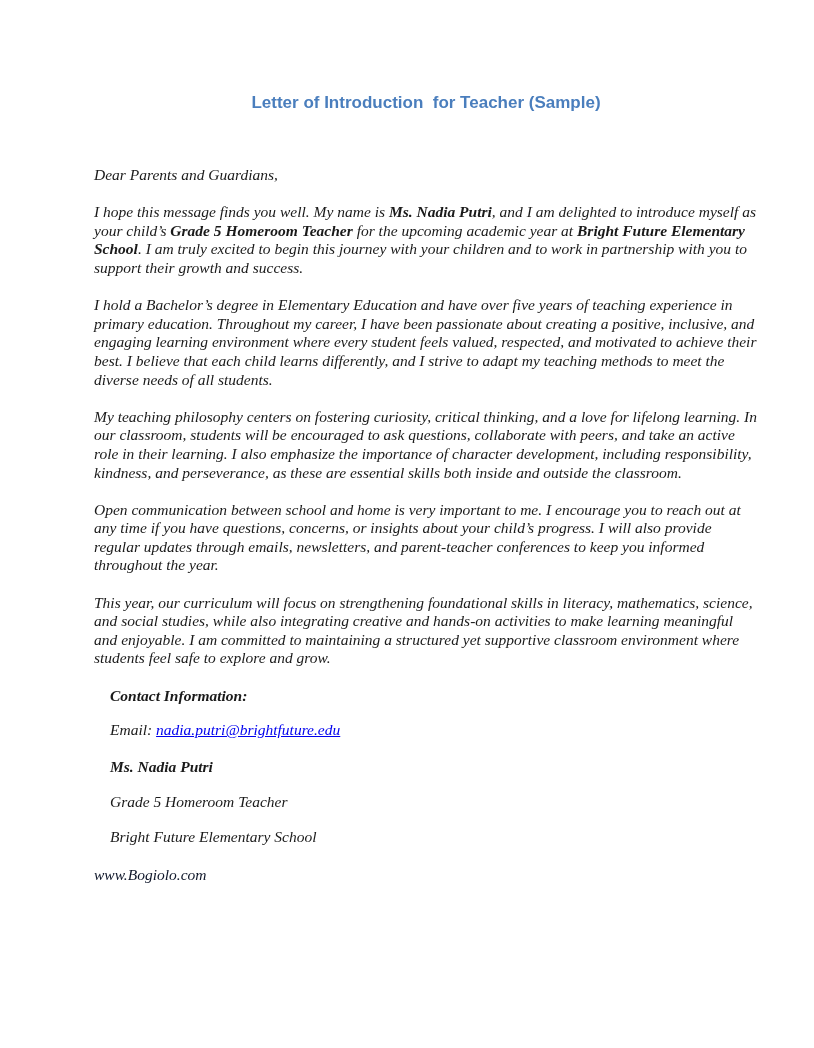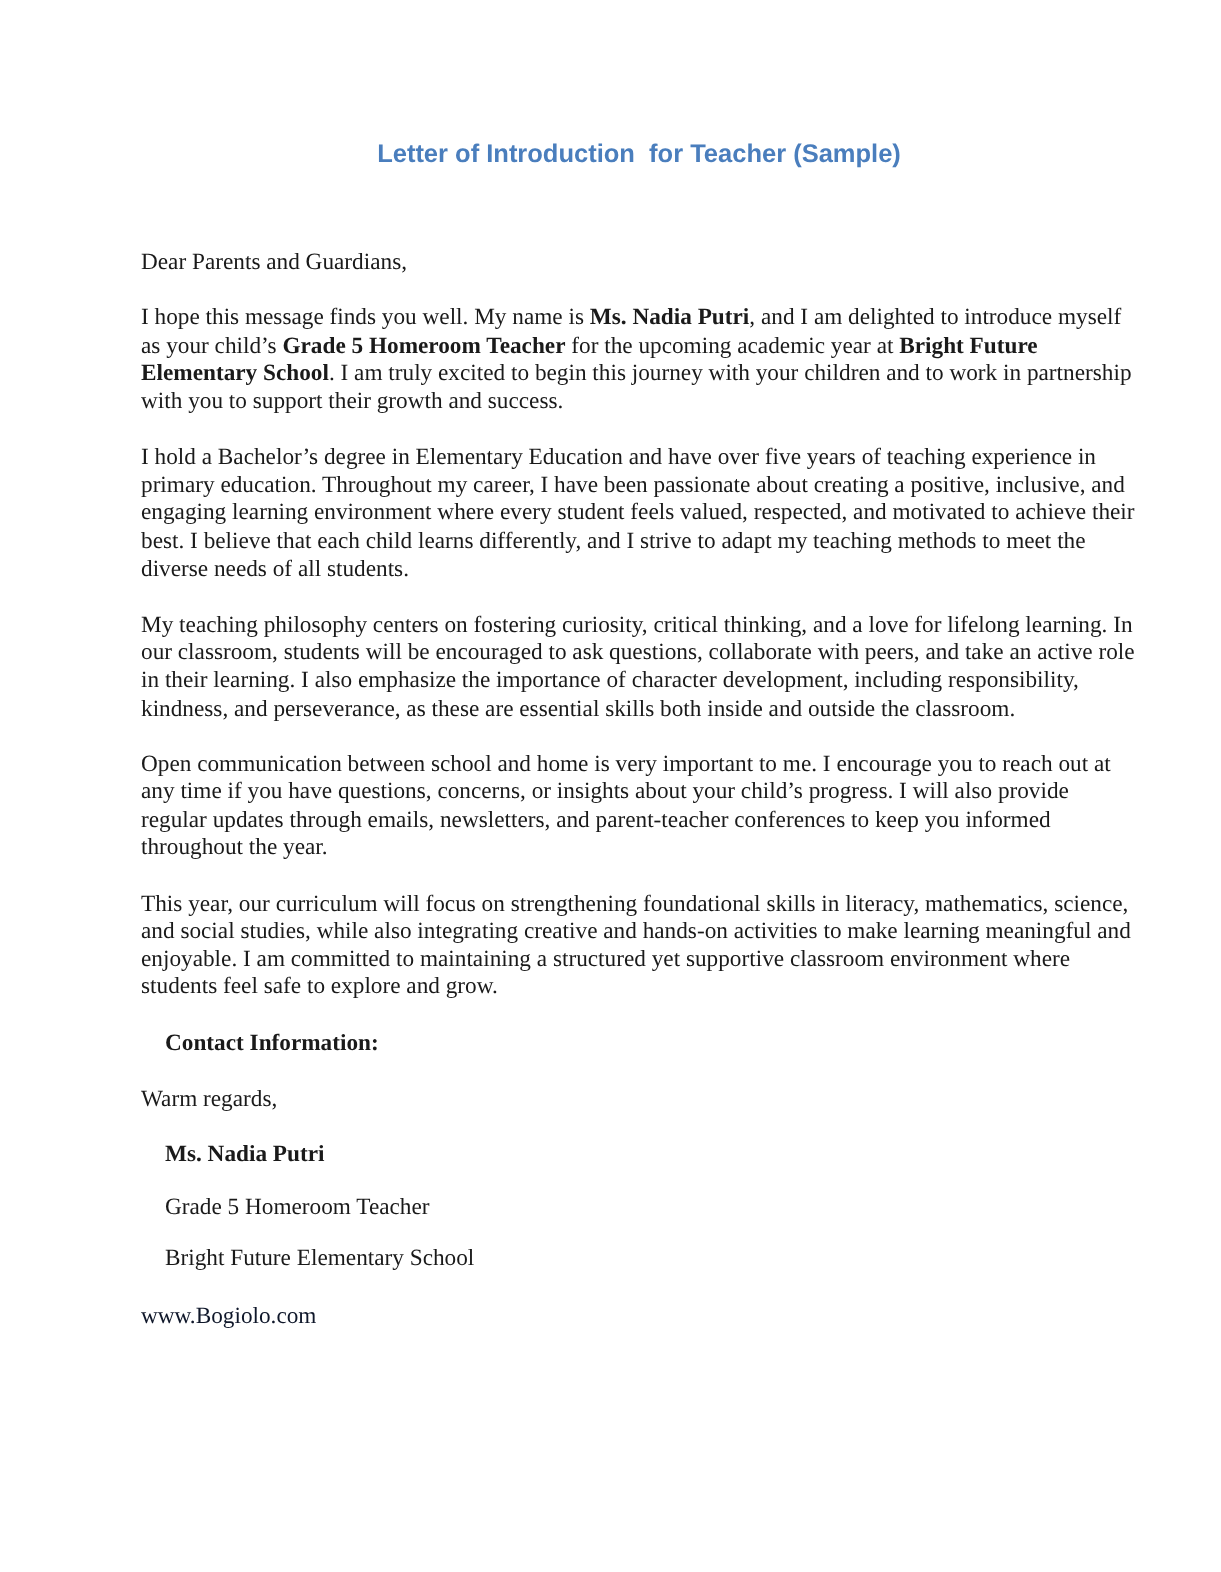--- a/index.html
+++ b/index.html
@@ -27,20 +27,21 @@
     font-size: 17px;
     line-height: 20px;
     text-align: center;
     color: #4a7ebd;
     white-space: pre-wrap;
     margin: 0 0 53px 0;
   }
   p {
     margin: 0 0 18.6px 0;
     text-align: left;
+    font-style: italic;
   }
   .b { font-weight: bold; }
   .link {
     color: #0000ee;
     text-decoration: underline;
     cursor: pointer;
   }
   .contact-block p, .signature-block p { margin: 16px; }
   .contact-block { margin: 0 0 18.6px 0; }
   .signature-block { margin: 0 0 20px 0; }
@@ -66,24 +67,24 @@
   <p>I hold a Bachelor’s degree in Elementary Education and have over five years of teaching experience in primary education. Throughout my career, I have been passionate about creating a positive, inclusive, and engaging learning environment where every student feels valued, respected, and motivated to achieve their best. I believe that each child learns differently, and I strive to adapt my teaching methods to meet the diverse needs of all students.</p>
 
   <p>My teaching philosophy centers on fostering curiosity, critical thinking, and a love for lifelong learning. In our classroom, students will be encouraged to ask questions, collaborate with peers, and take an active role in their learning. I also emphasize the importance of character development, including responsibility, kindness, and perseverance, as these are essential skills both inside and outside the classroom.</p>
 
   <p>Open communication between school and home is very important to me. I encourage you to reach out at any time if you have questions, concerns, or insights about your child’s progress. I will also provide regular updates through emails, newsletters, and parent-teacher conferences to keep you informed throughout the year.</p>
 
   <p>This year, our curriculum will focus on strengthening foundational skills in literacy, mathematics, science, and social studies, while also integrating creative and hands-on activities to make learning meaningful and enjoyable. I am committed to maintaining a structured yet supportive classroom environment where students feel safe to explore and grow.</p>
 
   <div class="contact-block">
     <p class="b">Contact Information:</p>
+    <p><span>Email: </span><a class="link" href="#">nadia.putri@brightfuture.edu</a></p>
   </div>
 
 
-  <p>Warm regards,</p>
 
   <div class="signature-block">
     <p class="b">Ms. Nadia Putri</p>
     <p>Grade 5 Homeroom Teacher</p>
     <p>Bright Future Elementary School</p>
   </div>
 
   <p class="footer-line"><a class="footer-link" href="#">www.Bogiolo.com</a></p>
 
 </div>

